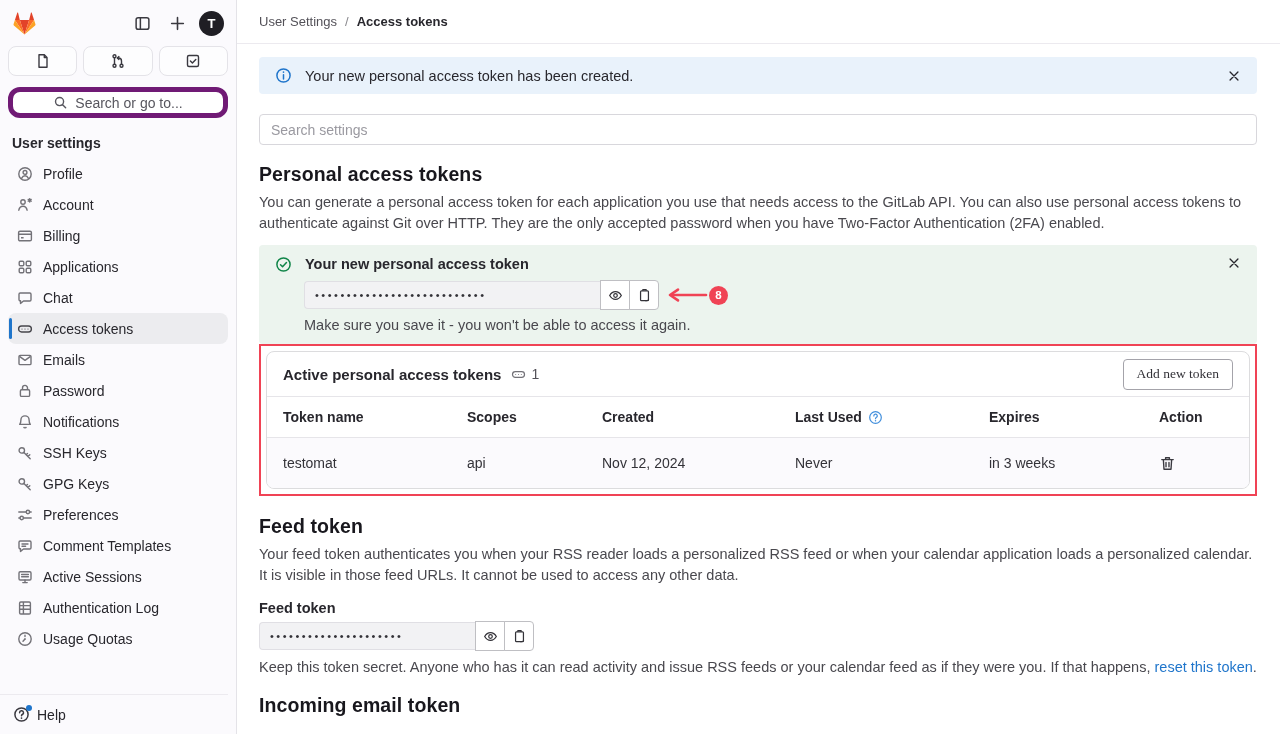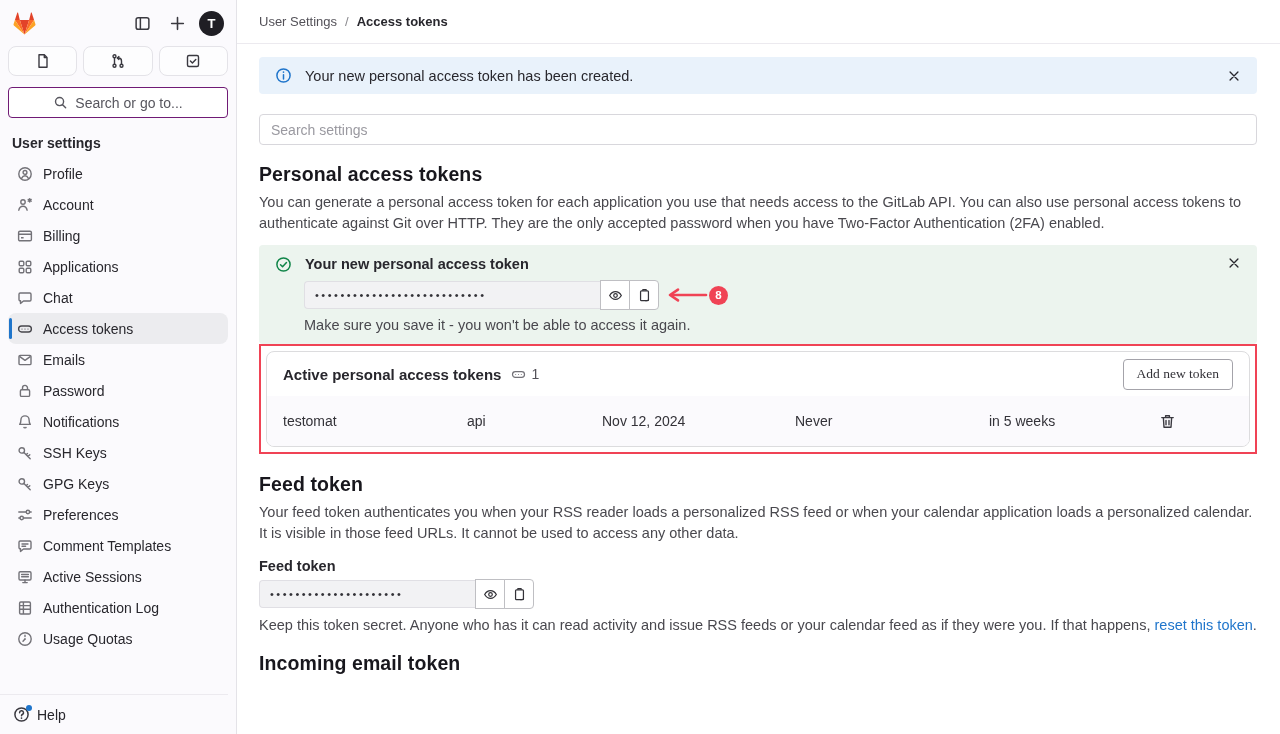--- a/index.html
+++ b/index.html
@@ -9,21 +9,21 @@
   .app{display:flex;height:734px;}
 
   
   .sidebar{width:237px;min-width:237px;background:#fbfafd;border-right:1px solid #e4e3e8;position:relative;}
   .sb-top{display:flex;align-items:center;gap:9px;padding:10px 12px 4px 12px;}
   .sb-spacer{flex:1;}
   .icon-btn{width:26px;height:26px;display:flex;align-items:center;justify-content:center;border-radius:6px;color:#3a3940;cursor:pointer;}
   .avatar{width:25px;height:25px;border-radius:50%;background:#1f1e24;color:#fff;font-weight:bold;font-size:13px;display:flex;align-items:center;justify-content:center;cursor:pointer;}
   .shortcuts{display:flex;gap:6px;margin:6px 8px 0;}
   .shortcut{flex:1;height:30px;background:#fdfdfe;border:1px solid #e4e3e8;border-radius:8px;display:flex;align-items:center;justify-content:center;color:#3a3940;cursor:pointer;}
-  .search-pill{margin:11px 8px 0;height:31px;background:#fff;border:1px solid #701a75;border-radius:4px;display:flex;align-items:center;justify-content:center;gap:7px;color:#57565e;font-size:14px;cursor:pointer;}
+  .search-pill{margin:11px 8px 0;height:31px;background:#fff;border:5px solid #701a75;border-radius:12px;display:flex;align-items:center;justify-content:center;gap:7px;color:#57565e;font-size:14px;cursor:pointer;}
   .sb-title{margin:17px 12px 7px;font-weight:bold;font-size:14px;color:#28272d;}
   .nav{padding:0 8px;}
   .nav-item{display:flex;align-items:center;gap:10px;height:31px;padding:0 9px;border-radius:8px;color:#28272d;position:relative;cursor:pointer;}
   .nav-item.active{background:#ececef;font-weight:normal;}
   .active-indicator{position:absolute;left:1px;top:5px;bottom:5px;width:3px;border-radius:2px;background:#1f75cb;}
   .nav-icon{width:16px;height:16px;color:#737278;flex:none;}
   .sb-bottom{position:absolute;left:0;right:8px;bottom:0;height:40px;border-top:1px solid #eceaef;display:flex;align-items:center;gap:7px;padding:0 13px;color:#28272d;cursor:pointer;background:#fbfafd;}
   .help-wrap{position:relative;width:17px;height:17px;color:#3a3940;}
   .help-dot{position:absolute;top:-1px;right:-2px;width:6px;height:6px;border-radius:50%;background:#1f75cb;}
 
@@ -387,26 +387,41 @@
                     <rect x="1.6" y="5" width="12.8" height="6" rx="3"></rect>
                     <circle cx="5" cy="8" r=".55" fill="currentColor" stroke="none"></circle>
                     <circle cx="8" cy="8" r=".55" fill="currentColor" stroke="none"></circle>
                     <circle cx="11" cy="8" r=".55" fill="currentColor" stroke="none"></circle>
                   </svg>
                 </span>
               <span>1</span>
             </span>
             <button class="add-btn">Add new token</button>
           </div>
+          <div class="trow thead">
+            <span>Token name</span>
+            <span>Scopes</span>
+            <span>Created</span>
+            <span class="lu">
+              <span>Last Used</span>
+              <svg class="q-icon" viewBox="0 0 16 16" width="15" height="15" fill="none" stroke="currentColor" stroke-width="1.3" stroke-linecap="round">
+                  <circle cx="8" cy="8" r="6.2"></circle>
+                  <path d="M6.2 6.3A1.85 1.85 0 1 1 8.8 8c-.5.3-.8.7-.8 1.2"></path>
+                  <circle cx="8" cy="11.4" r=".8" fill="currentColor" stroke="none"></circle>
+                </svg>
+            </span>
+            <span>Expires</span>
+            <span>Action</span>
+          </div>
           <div class="trow tdata">
             <span>testomat</span>
             <span>api</span>
             <span>Nov 12, 2024</span>
             <span>Never</span>
-            <span>in 5 weeks</span>
+            <span>in 3 weeks</span>
             <button class="trash-btn">
               <svg viewBox="0 0 16 16" width="17" height="17" fill="none" stroke="currentColor" stroke-width="1.3" stroke-linecap="round" stroke-linejoin="round">
                   <path d="M2.6 4.3h10.8M6.2 4.3V2.6h3.6v1.7"></path>
                   <path d="M4.1 4.3l.6 9.1h6.6l.6-9.1"></path>
                   <path d="M6.6 7v4M9.4 7v4"></path>
                 </svg>
             </button>
           </div>
         </div>
       </div>

